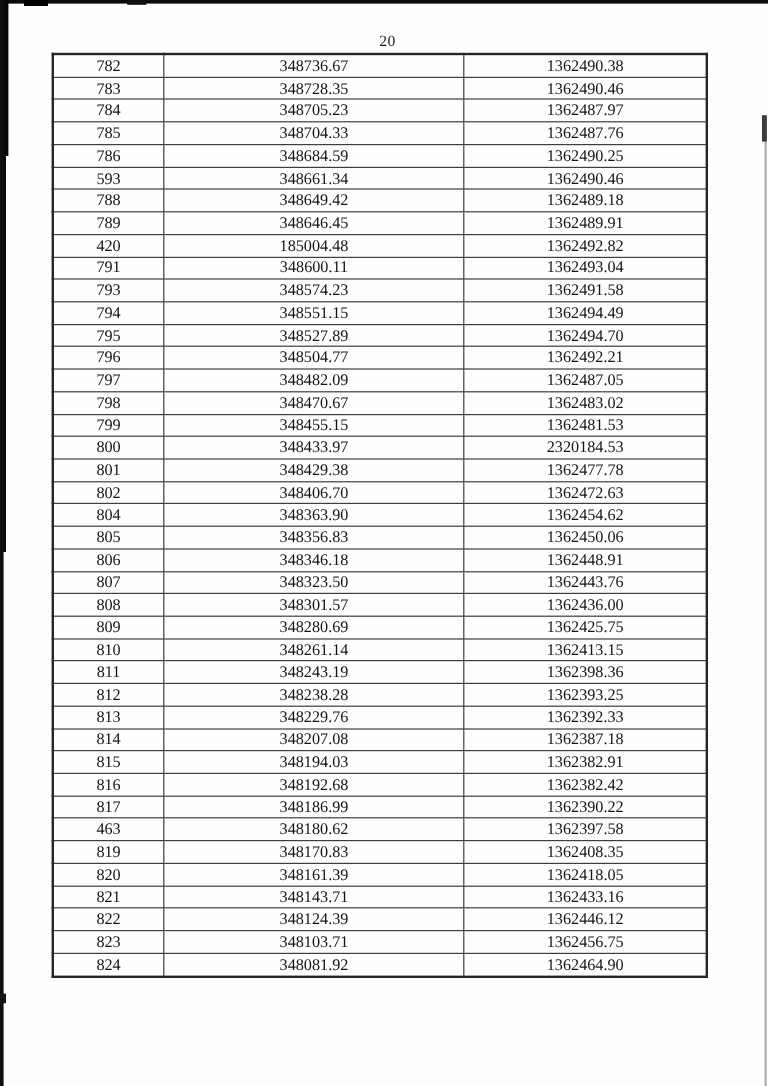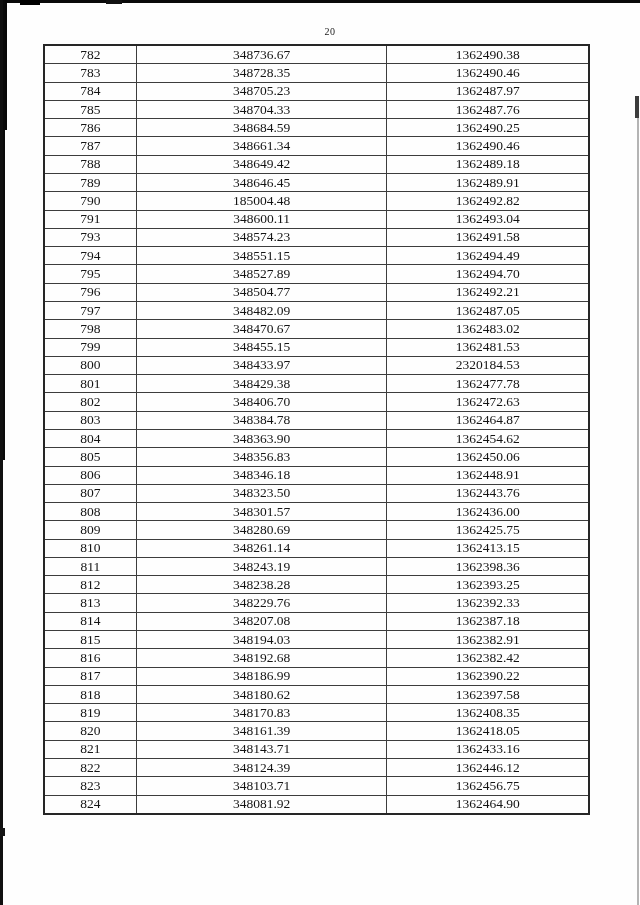--- a/index.html
+++ b/index.html
@@ -48,22 +48,21 @@
     position: absolute; left: 637px; top: 98px;
     width: 2px; height: 807px; background: #b4b4b4;
   }
   .edge-right-mark {
     position: absolute; left: 635px; top: 96px;
     width: 4px; height: 22px; background: #3c3c3c;
   }
   .page-number {
     position: absolute; left: 316px; top: 26px;
     width: 28px; height: 16px;
-    text-align: center;
-    font-size: 10px;
+    font-size: 13px;
     color: #1a1a1a;
     letter-spacing: 0.5px;
   }
   table.coord-table {
     position: absolute; left: 43px; top: 44px;
     width: 547px; height: 771px;
     border-collapse: collapse;
     table-layout: fixed;
     border: 2px solid #262626;
   }
@@ -120,36 +119,36 @@
           <td>785</td>
           <td>348704.33</td>
           <td>1362487.76</td>
         </tr>
         <tr>
           <td>786</td>
           <td>348684.59</td>
           <td>1362490.25</td>
         </tr>
         <tr>
-          <td>787</td>
+          <td>593</td>
           <td>348661.34</td>
           <td>1362490.46</td>
         </tr>
         <tr>
           <td>788</td>
           <td>348649.42</td>
           <td>1362489.18</td>
         </tr>
         <tr>
           <td>789</td>
           <td>348646.45</td>
           <td>1362489.91</td>
         </tr>
         <tr>
-          <td>790</td>
+          <td>420</td>
           <td>185004.48</td>
           <td>1362492.82</td>
         </tr>
         <tr>
           <td>791</td>
           <td>348600.11</td>
           <td>1362493.04</td>
         </tr>
         <tr>
           <td>793</td>
@@ -195,25 +194,20 @@
           <td>801</td>
           <td>348429.38</td>
           <td>1362477.78</td>
         </tr>
         <tr>
           <td>802</td>
           <td>348406.70</td>
           <td>1362472.63</td>
         </tr>
         <tr>
-          <td>803</td>
-          <td>348384.78</td>
-          <td>1362464.87</td>
-        </tr>
-        <tr>
           <td>804</td>
           <td>348363.90</td>
           <td>1362454.62</td>
         </tr>
         <tr>
           <td>805</td>
           <td>348356.83</td>
           <td>1362450.06</td>
         </tr>
         <tr>
@@ -270,21 +264,21 @@
           <td>816</td>
           <td>348192.68</td>
           <td>1362382.42</td>
         </tr>
         <tr>
           <td>817</td>
           <td>348186.99</td>
           <td>1362390.22</td>
         </tr>
         <tr>
-          <td>818</td>
+          <td>463</td>
           <td>348180.62</td>
           <td>1362397.58</td>
         </tr>
         <tr>
           <td>819</td>
           <td>348170.83</td>
           <td>1362408.35</td>
         </tr>
         <tr>
           <td>820</td>

